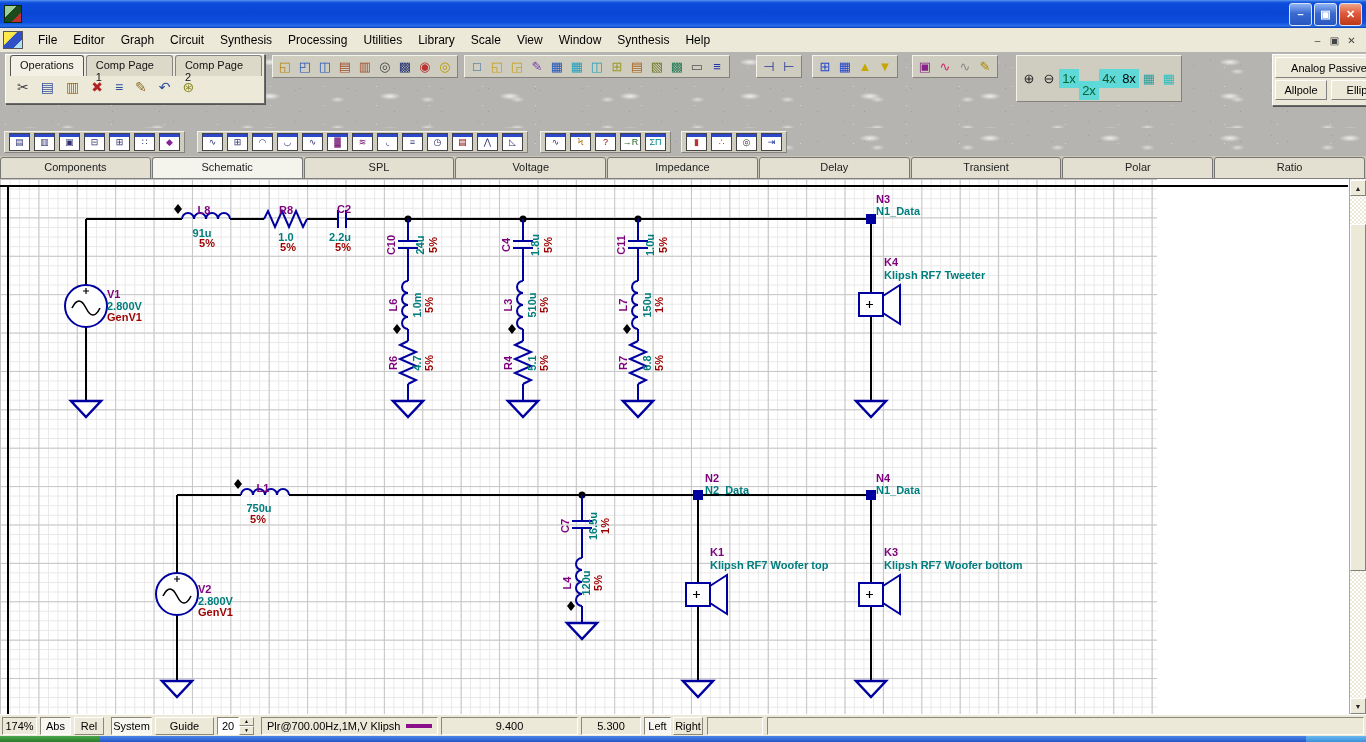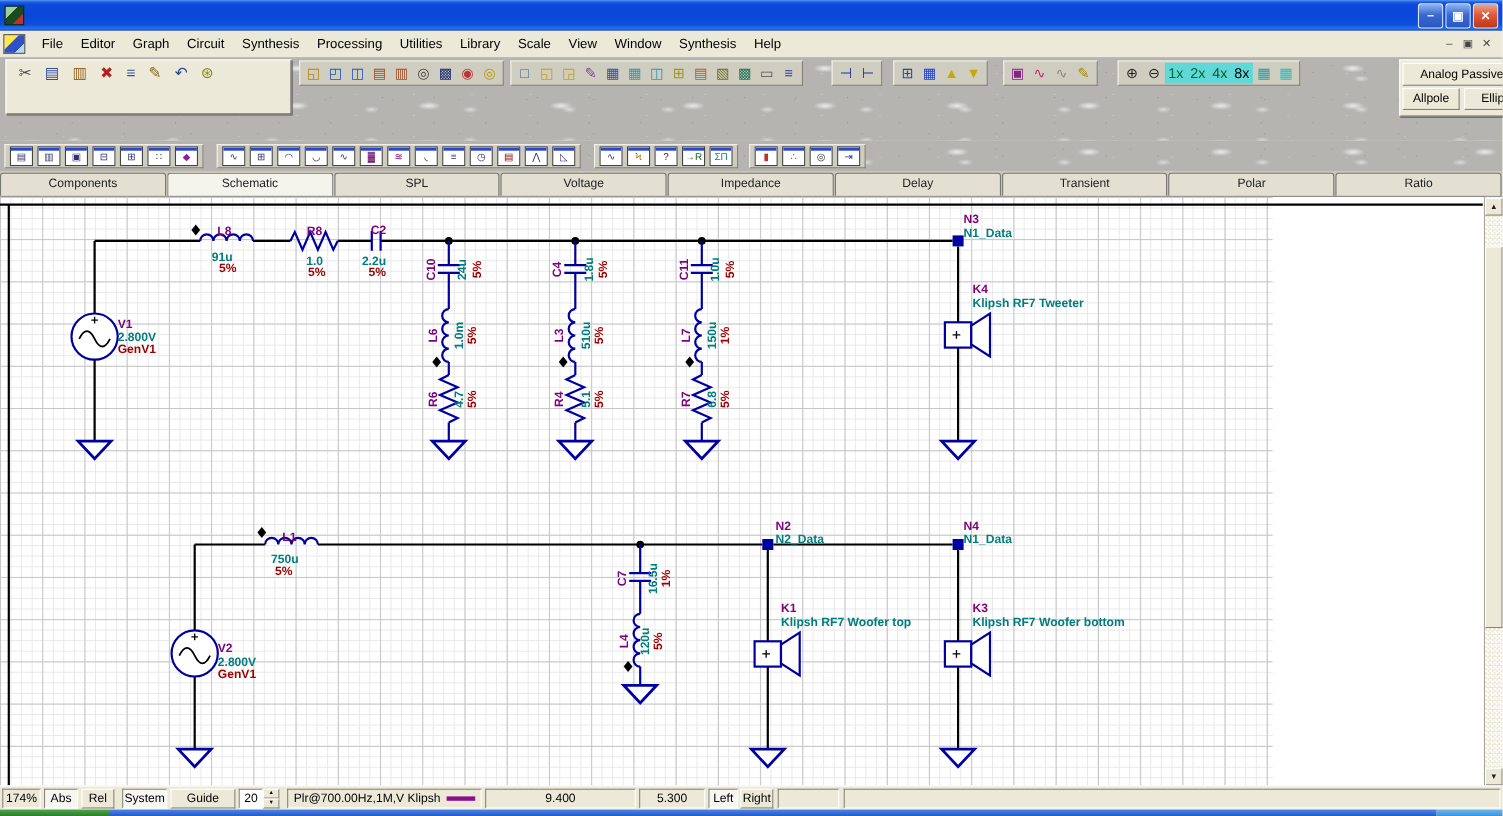--- a/index.html
+++ b/index.html
@@ -143,20 +143,25 @@
       </span>
     <span class="mdi-controls">
       <span class="mdi-btn">–</span>
       <span class="mdi-btn">▣</span>
       <span class="mdi-btn">✕</span>
     </span>
   </div>
 
   <div class="toolzone marble">
     <div class="ops-panel">
+      <div class="ops-tabs">
+          <span class="ptab active">Operations</span>
+          <span class="ptab">Comp Page 1</span>
+          <span class="ptab">Comp Page 2</span>
+        </div>
       <div class="ops-tools">
           <span class="tool-glyph" style="color: rgb(68, 68, 68);">✂</span>
           <span class="tool-glyph" style="color: rgb(51, 80, 154);">▤</span>
           <span class="tool-glyph" style="color: rgb(154, 106, 42);">▥</span>
           <span class="tool-glyph" style="color: rgb(178, 34, 34);">✖</span>
           <span class="tool-glyph" style="color: rgb(51, 80, 154);">≡</span>
           <span class="tool-glyph" style="color: rgb(138, 106, 34);">✎</span>
           <span class="tool-glyph" style="color: rgb(42, 74, 154);">↶</span>
           <span class="tool-glyph" style="color: rgb(138, 138, 34);">⊛</span>
         </div>
@@ -206,21 +211,21 @@
           <span class="tb-icon" style="color: rgb(136, 34, 136);">▣</span>
           <span class="tb-icon" style="color: rgb(204, 34, 102);">∿</span>
           <span class="tb-icon" style="color: rgb(136, 136, 136);">∿</span>
           <span class="tb-icon" style="color: rgb(170, 136, 0);">✎</span>
         </div>
       <span class="sep" style="width:18px"></span>
       <div class="tb-group">
           <span class="tb-icon" style="color: rgb(34, 34, 34);">⊕</span>
           <span class="tb-icon" style="color: rgb(34, 34, 34);">⊖</span>
           <span class="tb-icon" style="color: rgb(0, 102, 51); background: rgb(95, 216, 216);">1x</span>
-          <span class="tb-icon" style="color: rgb(0, 102, 51); background: rgb(95, 216, 216);">2x</span>
+          <span class="tb-icon" style="color: rgb(0, 102, 51); background: rgb(95, 216, 216); margin-top: 24px;">2x</span>
           <span class="tb-icon" style="color: #14532d; background: rgb(95, 216, 216);">4x</span>
           <span class="tb-icon" style="color: #000000; background: rgb(95, 216, 216);">8x</span>
           <span class="tb-icon" style="color: rgb(42, 160, 160);">▦</span>
           <span class="tb-icon" style="color: rgb(42, 192, 192);">▦</span>
         </div>
     </div>
     <div class="filter-panel">
       <div class="filter-title">Analog Passive</div>
       <div class="filter-btns">
           <span class="filter-btn">Allpole</span>

